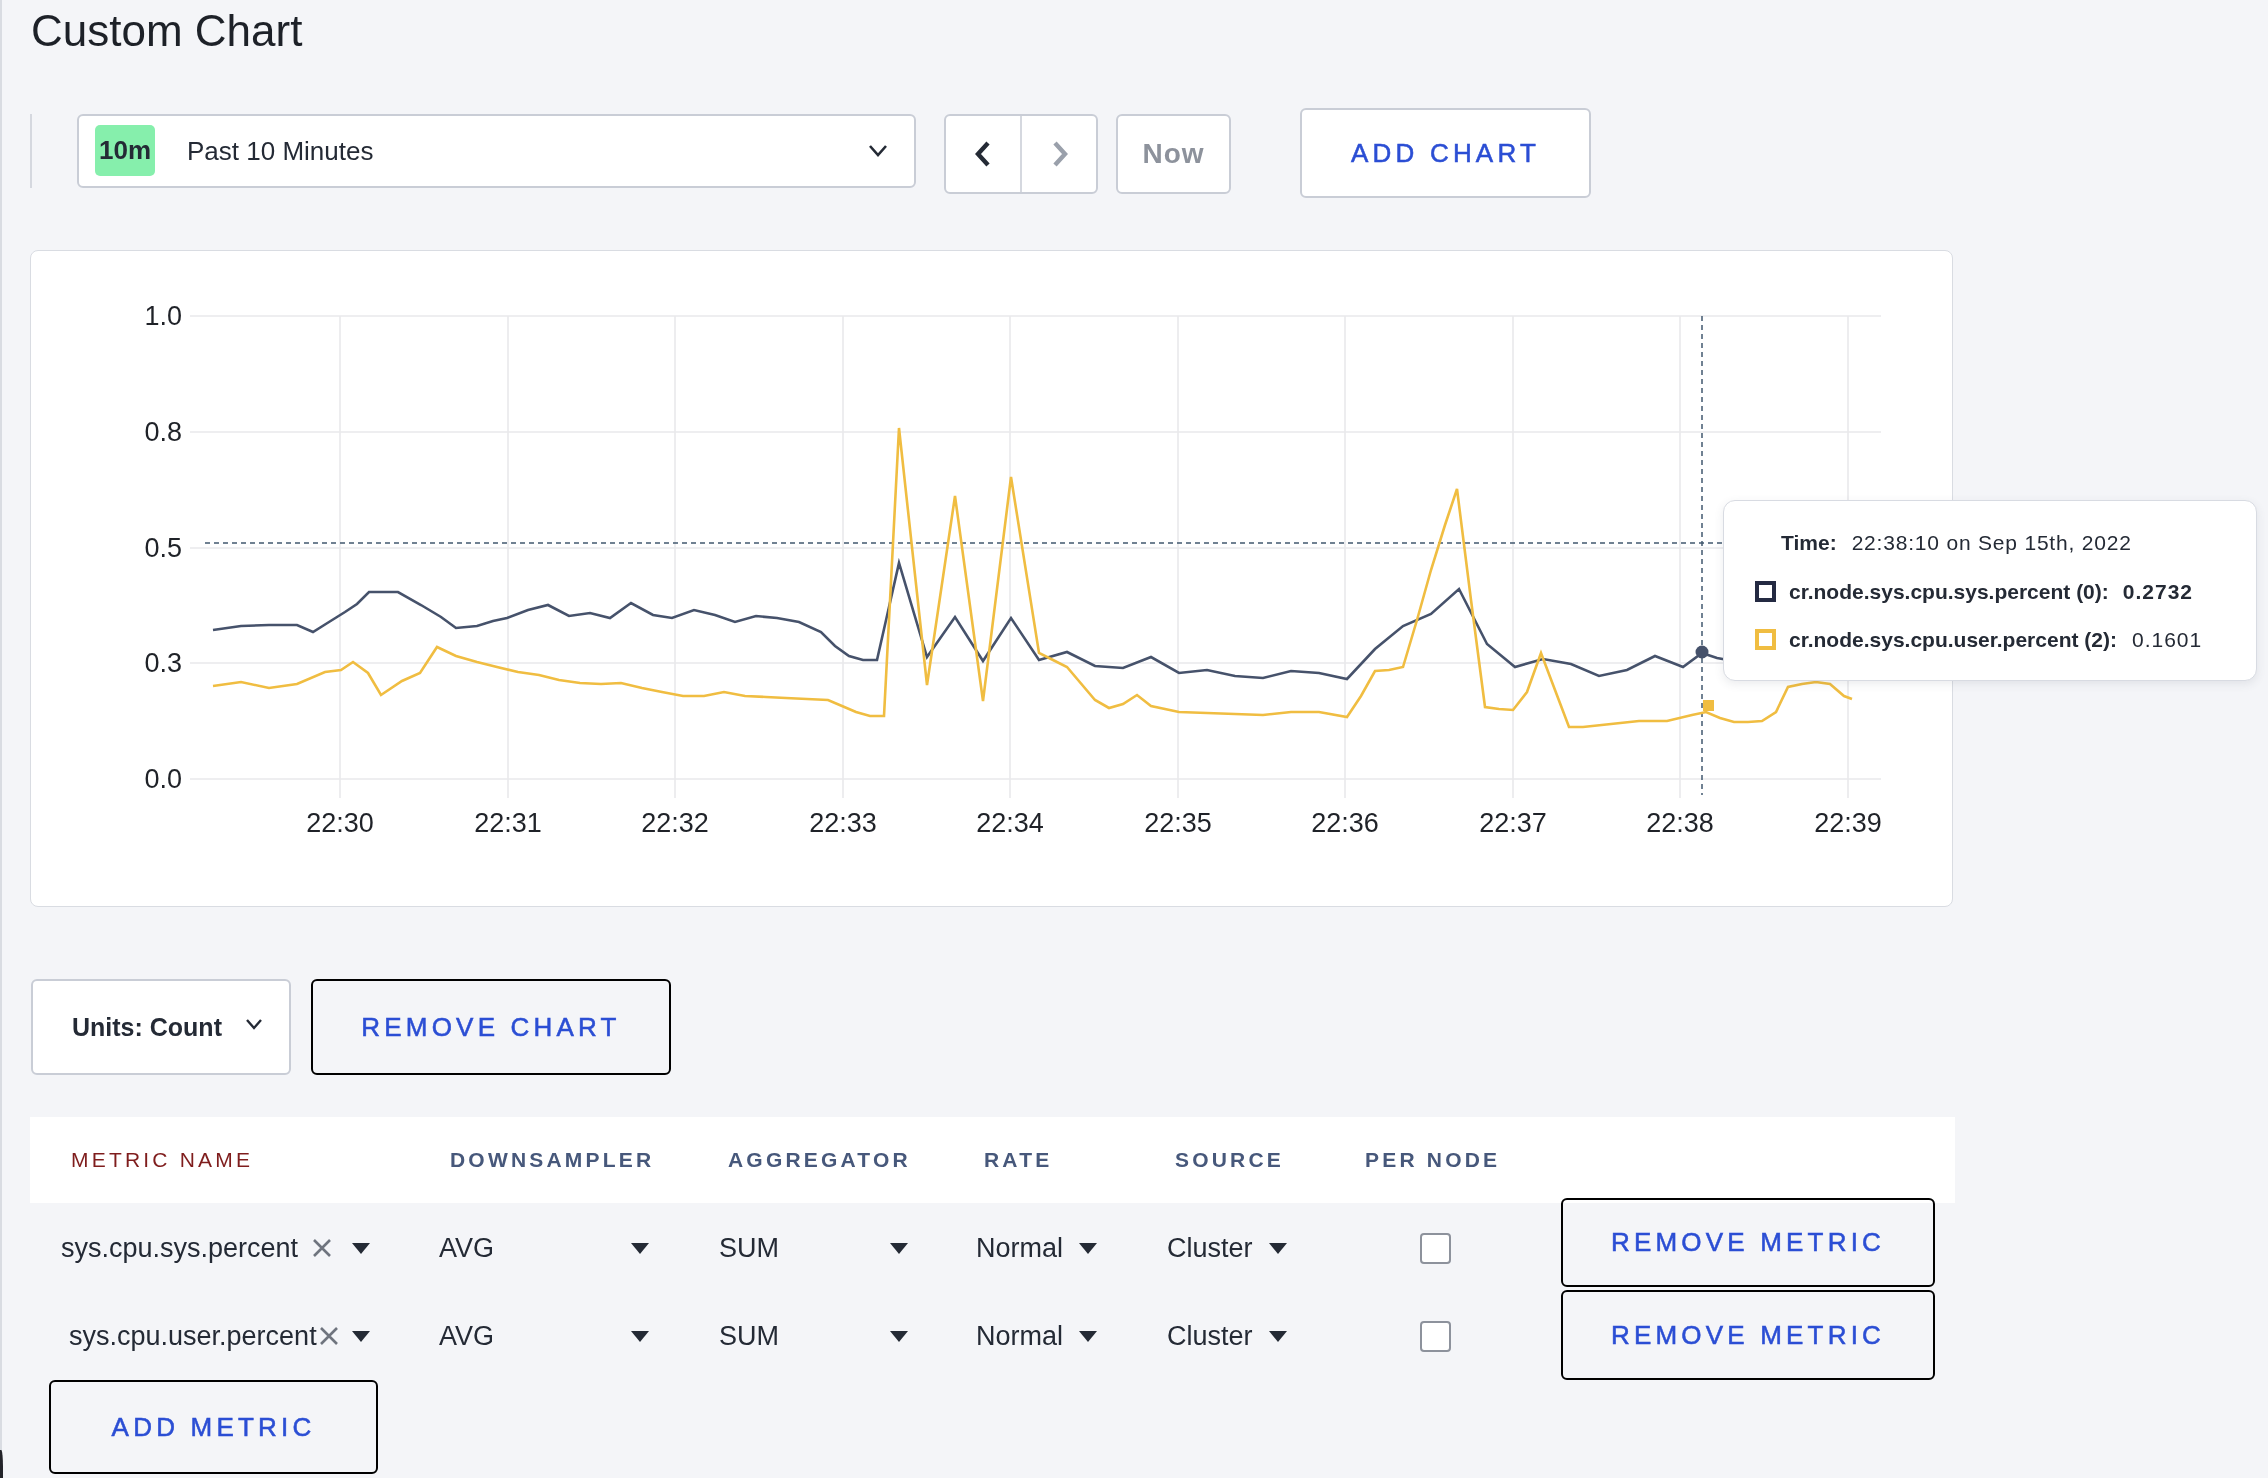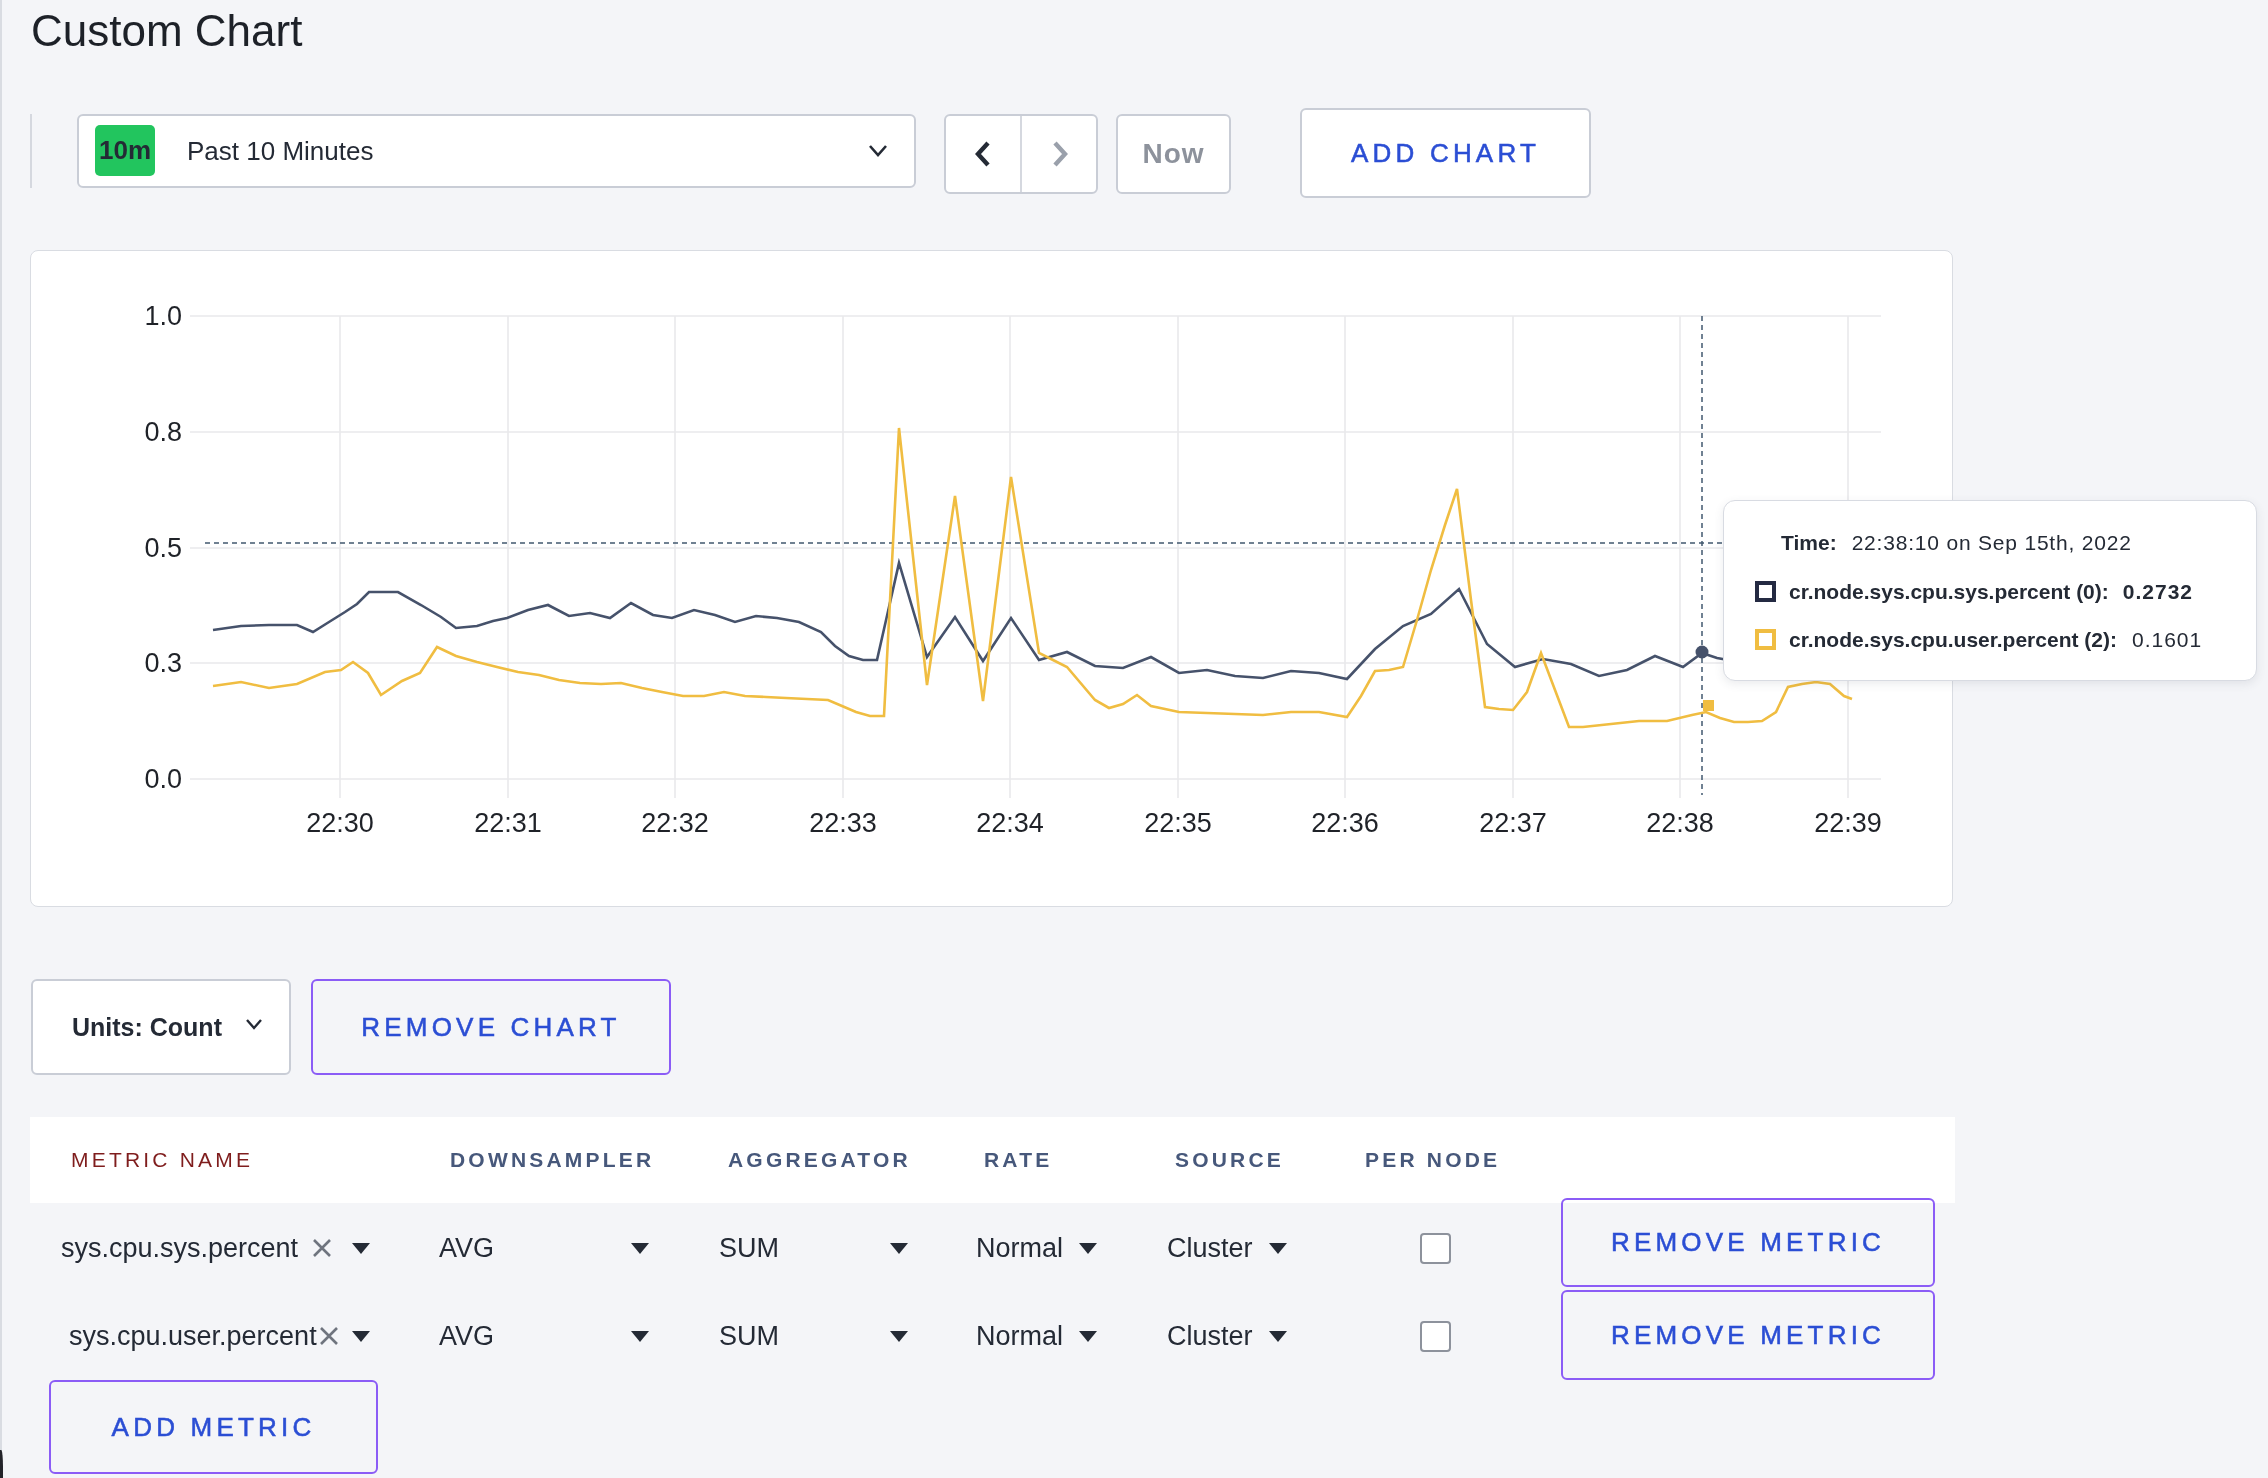--- a/index.html
+++ b/index.html
@@ -6,38 +6,38 @@
   html,body { width:2268px; height:1478px; }
   body {
     position:relative;
     background:#f4f5f8;
     font-family:"Liberation Sans", sans-serif;
     color:#242a35;
     overflow:hidden;
   }
   .abs { position:absolute; }
   .box { background:#fff; border:2px solid #c9cdd6; border-radius:6px; }
-  .ghostbox { background:transparent; border:2px solid #8b5cf6; border-radius:6px; }
+  .ghostbox { background:transparent; border:2px solid #000000; border-radius:6px; }
   .bluebtn {
     color:#2b4ed4; letter-spacing:4.2px; font-size:26px; font-weight:normal;
     -webkit-text-stroke:0.55px #2b4ed4;
     display:flex; align-items:center; justify-content:center;
   }
 </style>
 </head>
 <body>
 
   <div class="abs" style="left:0;top:0;width:2px;height:1478px;background:#d9dce2;"></div>
   <div class="abs" style="left:0;top:1450px;width:3px;height:28px;background:#23242a;border-radius:0 60% 0 0;"></div>
 
   <div class="abs" style="left:31px;top:5px;font-size:44px;line-height:52px;color:#1d2128;">Custom Chart</div>
 
   <div class="abs" style="left:30px;top:114px;width:2px;height:74px;background:#d5d8df;"></div>
   <div class="abs box" style="left:77px;top:114px;width:839px;height:74px;"></div>
-  <div class="abs" style="left:95px;top:125px;width:60px;height:51px;background:#22c55e;border-radius:5px;display:flex;align-items:center;justify-content:center;font-size:26px;font-weight:bold;color:#242a35;">10m</div>
+  <div class="abs" style="left:95px;top:125px;width:60px;height:51px;background:#86efac;border-radius:5px;display:flex;align-items:center;justify-content:center;font-size:26px;font-weight:bold;color:#242a35;">10m</div>
   <div class="abs" style="left:187px;top:114px;height:74px;display:flex;align-items:center;font-size:26px;color:#242a35;">Past 10 Minutes</div>
   <svg class="abs" style="left:868px;top:143px;" width="20" height="16" viewBox="0 0 20 16">
     <path d="M2 3 L10 12 L18 3" fill="none" stroke="#242a35" stroke-width="2.6"></path>
   </svg>
 
   <div class="abs box" style="left:944px;top:114px;width:154px;height:80px;"></div>
   <div class="abs" style="left:1020px;top:116px;width:2px;height:76px;background:#d5d8df;"></div>
   <svg class="abs" style="left:972px;top:140px;" width="22" height="28" viewBox="0 0 22 28">
     <path d="M16 3 L6 14 L16 25" fill="none" stroke="#242a35" stroke-width="4.4"></path>
   </svg>

